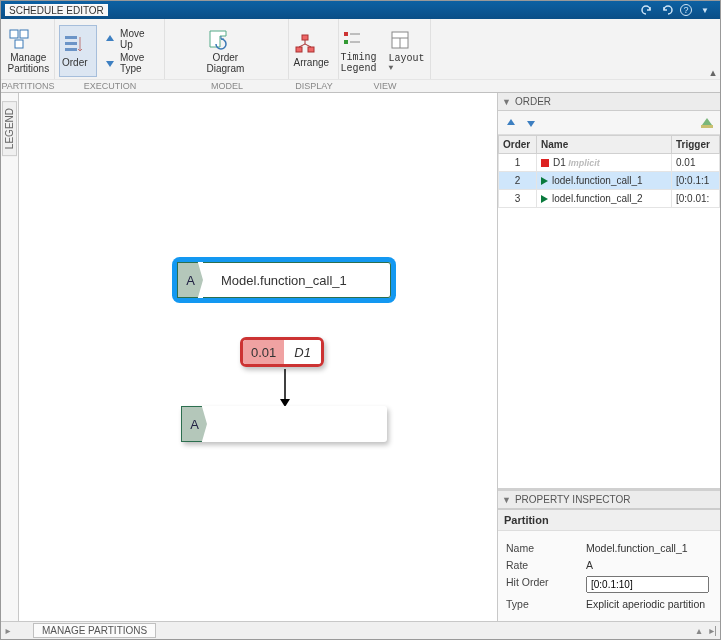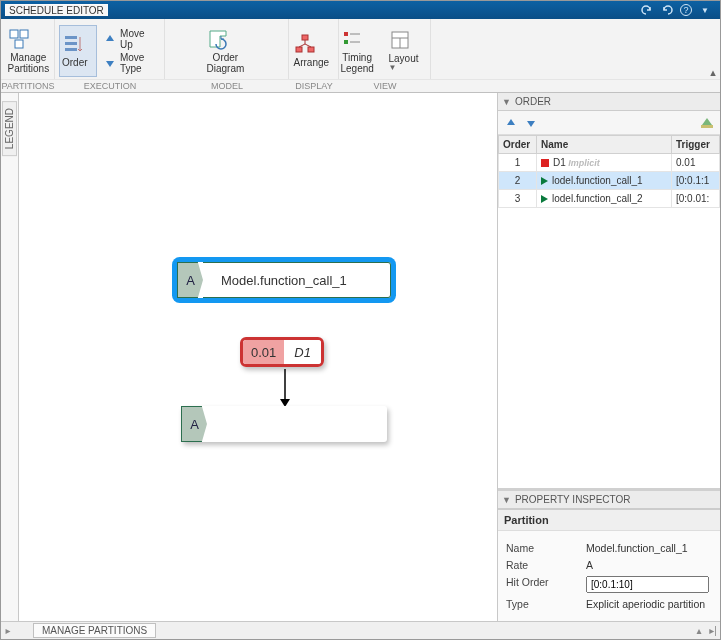--- a/index.html
+++ b/index.html
@@ -170,21 +170,21 @@
                     <rect x="2" y="14" width="6" height="5" fill="#e66" stroke="#a33"></rect>
                     <rect x="14" y="14" width="6" height="5" fill="#e66" stroke="#a33"></rect>
                     <path d="M11 7 L11 11 M11 11 L5 14 M11 11 L17 14" stroke="#a33" fill="none"></path>
                   </svg>
             </span>
             <span>Arrange</span>
           </div>
         </div>
       </div>
 
-      <div class="rgroup" style="width:92px;">
+      <div class="rgroup" style="width:92px;font-family:Liberation Mono, monospace;">
         <div class="body">
           <div class="bigbtn">
             <span class="ic">
               <svg width="22" height="22">
                     <rect x="3" y="4" width="4" height="4" fill="#c33"></rect>
                     <rect x="3" y="12" width="4" height="4" fill="#393"></rect>
                     <line x1="9" y1="6" x2="19" y2="6" stroke="#888"></line>
                     <line x1="9" y1="14" x2="19" y2="14" stroke="#888"></line>
                   </svg>
             </span>

